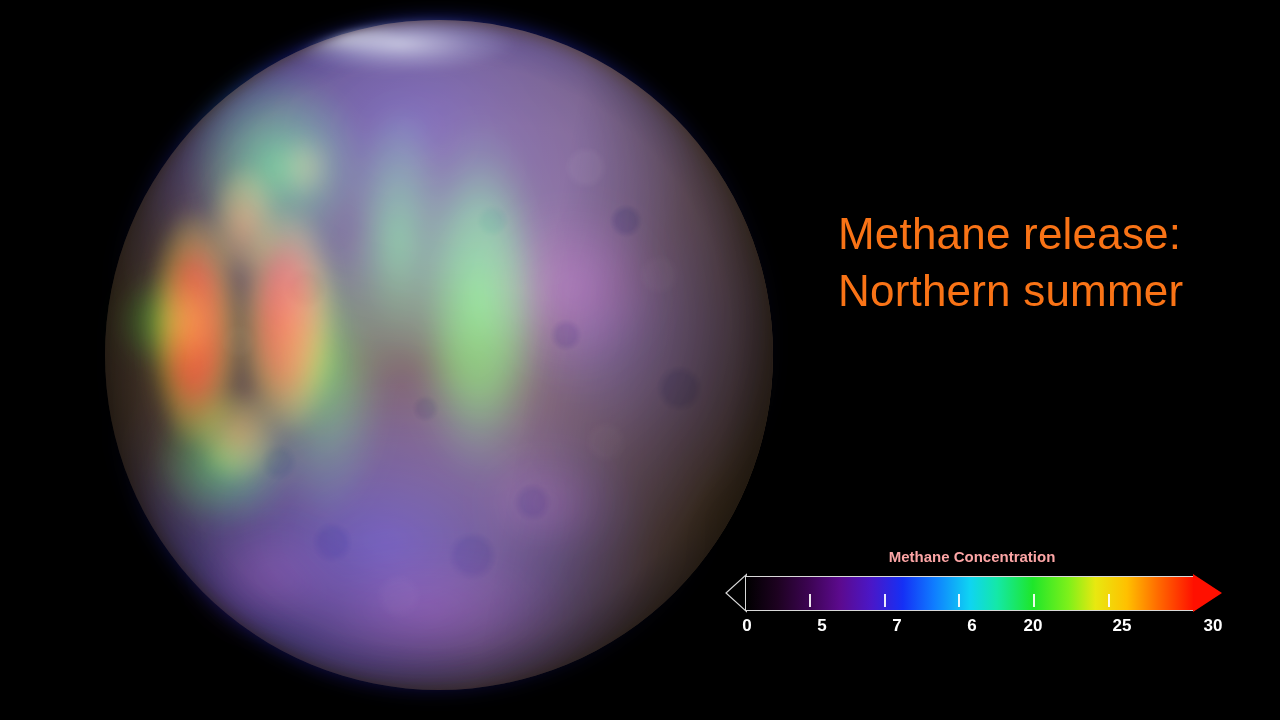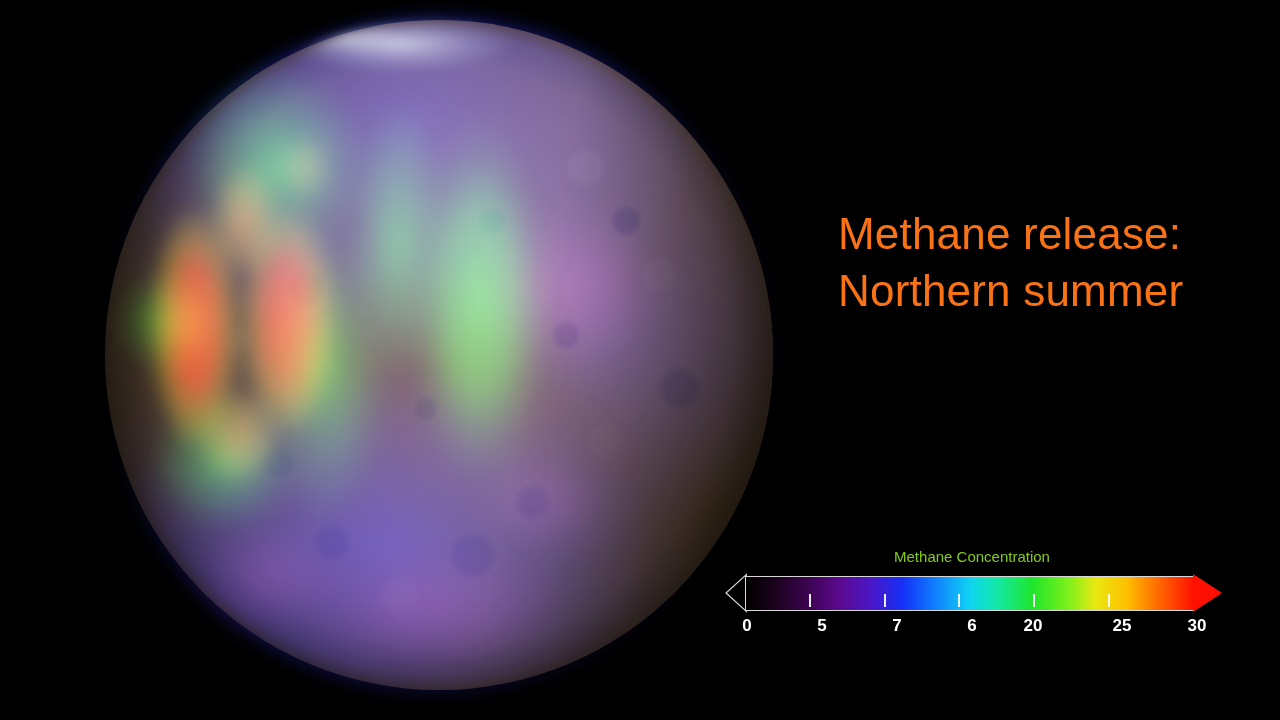--- a/index.html
+++ b/index.html
@@ -147,23 +147,23 @@
     left: 712px;
     top: 548px;
     width: 520px;
     height: 120px;
   }
   #legend-title {
     position: absolute;
     left: 0; top: 0;
     width: 520px;
     text-align: center;
-    color: #84cc16;
+    color: #fca5a5;
     font-size: 15px;
-    font-weight: normal;
+    font-weight: bold;
   }
   #cbar-area {
     position: absolute;
     left: 0;
     top: 25px;
     width: 520px;
     height: 42px;
   }
   
   #cbar-arrow-left {
@@ -287,18 +287,18 @@
       </svg>
     </div>
 
     <div id="cbar-ticklabels">
       <span class="ticklabel" style="left:35px">0</span>
       <span class="ticklabel" style="left:110px">5</span>
       <span class="ticklabel" style="left:185px">7</span>
       <span class="ticklabel" style="left:260px">6</span>
       <span class="ticklabel" style="left:321px">20</span>
       <span class="ticklabel" style="left:410px">25</span>
-      <span class="ticklabel" style="left:485px">30</span>
+      <span class="ticklabel" style="left:501px">30</span>
     </div>
 
   </div>
 
 </div>
 
 </body></html>

